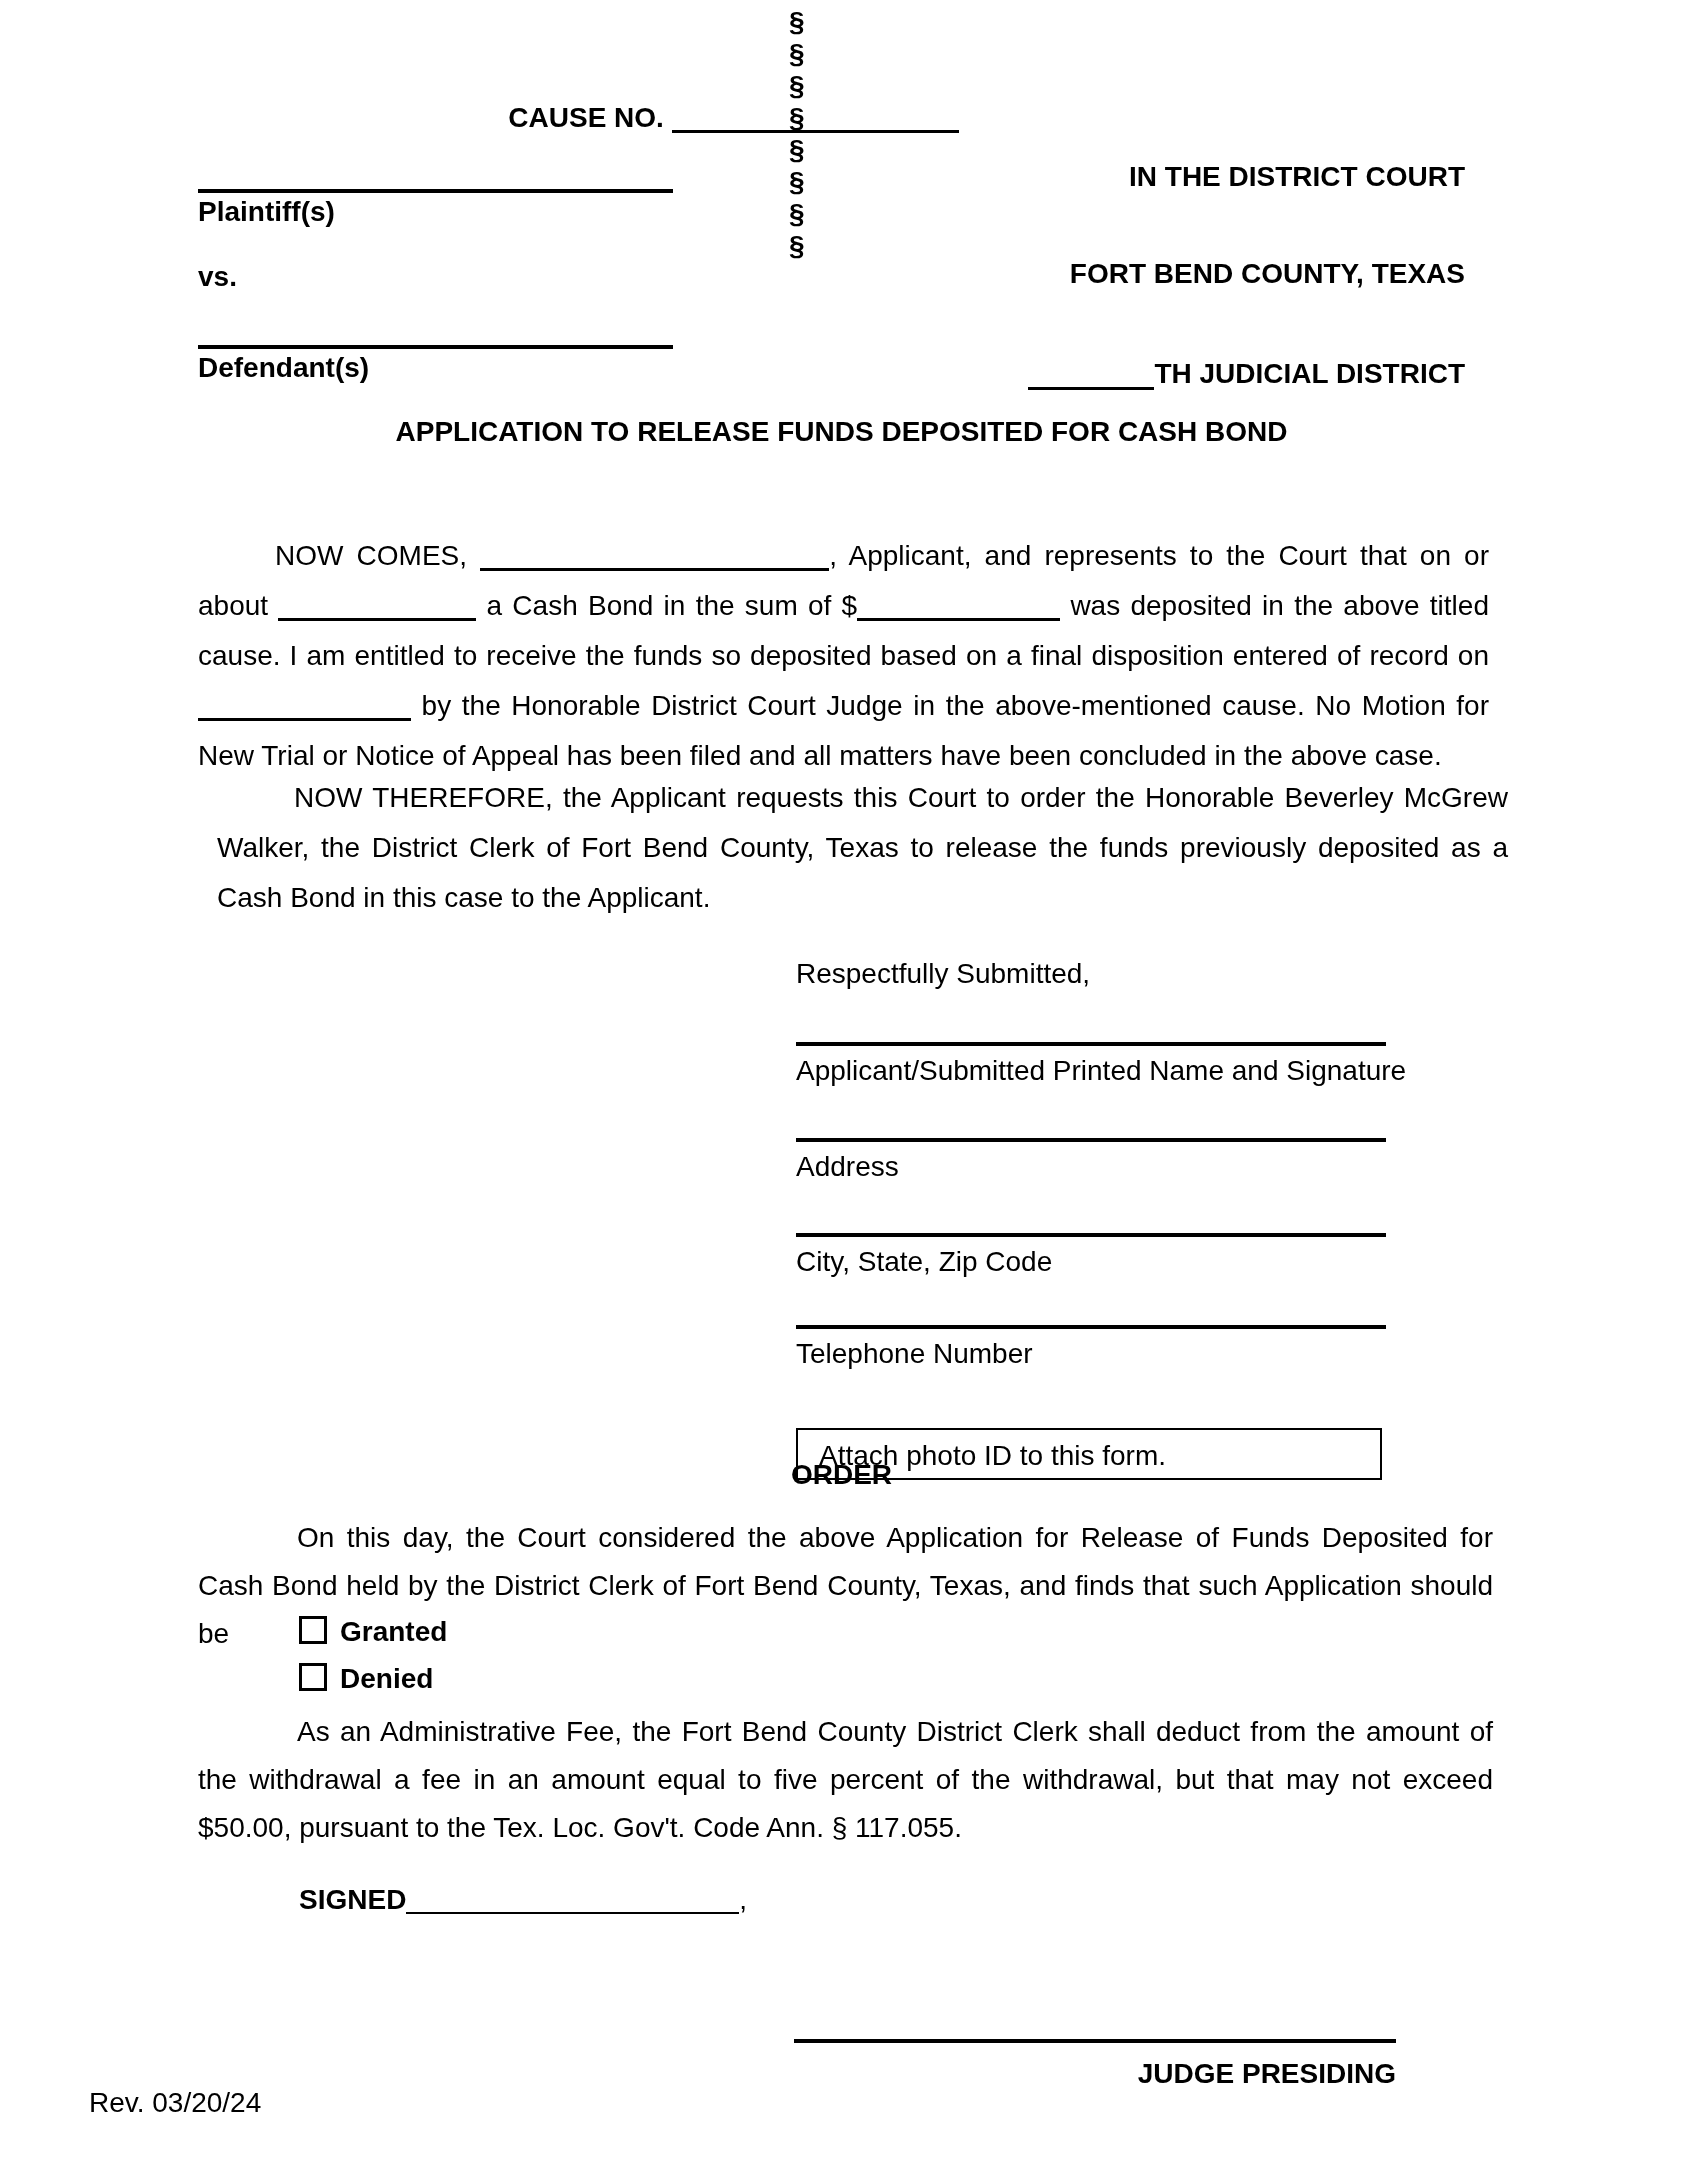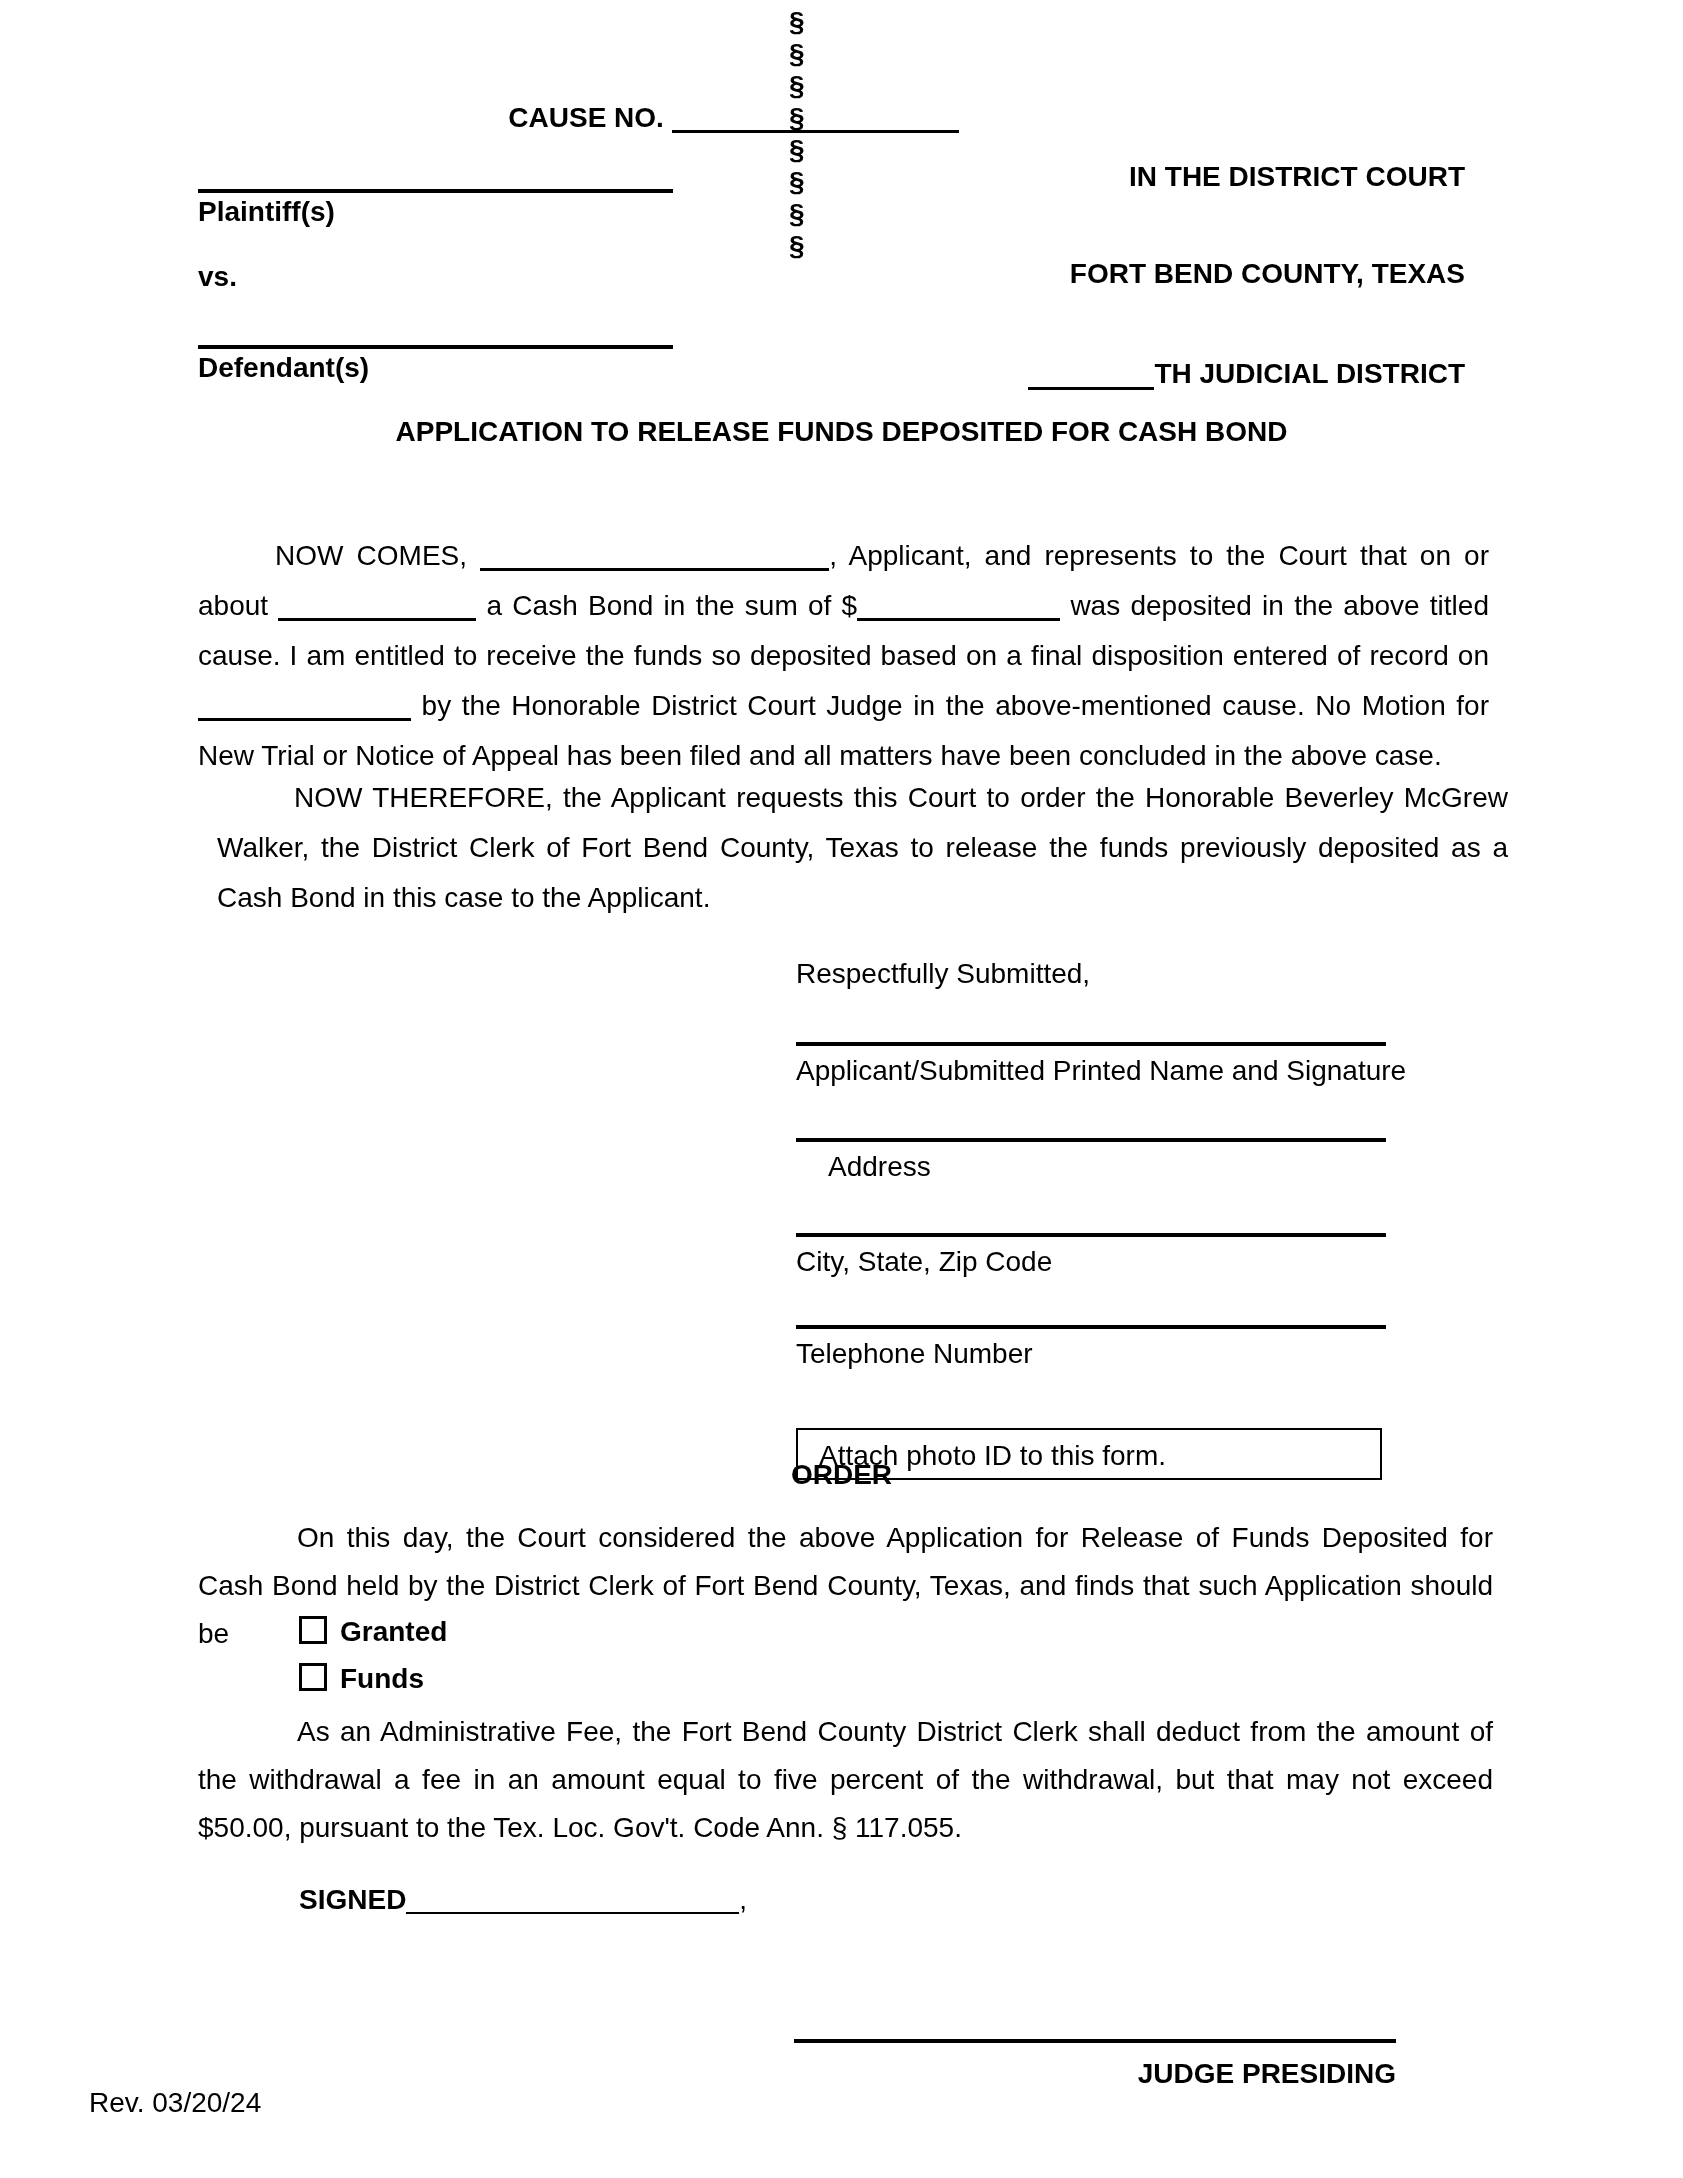--- a/index.html
+++ b/index.html
@@ -79,41 +79,41 @@
   <p class="body-par" style="top:531px;"><span>NOW COMES, </span><span class="blank b1"></span><span>, Applicant, and represents to the Court that on or about </span><span class="blank b2"></span><span> a Cash Bond in the sum of $</span><span class="blank b3"></span><span> was deposited in the above titled cause. I am entitled to receive the funds so deposited based on a final disposition entered of record on </span><span class="blank b4"></span><span> by the Honorable District Court Judge in the above-mentioned cause. No Motion for New Trial or Notice of Appeal has been filed and all matters have been concluded in the above case.</span></p>
 
   <p class="body-par" style="top:773px;margin-left:19px;">NOW THEREFORE, the Applicant requests this Court to order the Honorable Beverley McGrew Walker, the District Clerk of Fort Bend County, Texas to release the funds previously deposited as a Cash Bond in this case to the Applicant.</p>
 
   <div class="sig-label" style="top:958px;">Respectfully Submitted,</div>
 
   <div class="hline" style="top:1042px;left:796px;width:590px;"></div>
   <div class="sig-label" style="top:1055px;">Applicant/Submitted Printed Name and Signature</div>
 
   <div class="hline" style="top:1138px;left:796px;width:590px;"></div>
-  <div class="sig-label" style="top:1151px;margin-left:32px;">Address</div>
+  <div class="sig-label" style="top:1151px;">Address</div>
 
   <div class="hline" style="top:1233px;left:796px;width:590px;"></div>
   <div class="sig-label" style="top:1246px;">City, State, Zip Code</div>
 
   <div class="hline" style="top:1325px;left:796px;width:590px;"></div>
   <div class="sig-label" style="top:1338px;">Telephone Number</div>
 
   <div class="photo-box"><span>Attach photo ID to this form.</span></div>
 
   <div class="abs center b" style="top:1459px;">ORDER</div>
 
   <p class="body-par order-par" style="top:1514px;">On this day, the Court considered the above Application for Release of Funds Deposited for Cash Bond held by the District Clerk of Fort Bend County, Texas, and finds that such Application should be</p>
 
   <div class="check-row" style="top:1616px;">
     <span class="checkbox"></span>
     <span class="b">Granted</span>
   </div>
   <div class="check-row" style="top:1663px;">
     <span class="checkbox"></span>
-    <span class="b">Funds</span>
+    <span class="b">Denied</span>
   </div>
 
   <p class="body-par order-par" style="top:1708px;">As an Administrative Fee, the Fort Bend County District Clerk shall deduct from the amount of the withdrawal a fee in an amount equal to five percent of the withdrawal, but that may not exceed $50.00, pursuant to the Tex. Loc. Gov't. Code Ann. § 117.055.</p>
 
   <div class="signed-row"><span class="b">SIGNED</span><span class="blank signed-blank"></span><span>,</span></div>
 
   <div class="hline" style="top:2039px;left:794px;width:602px;"></div>
   <div class="judge-label b">JUDGE PRESIDING</div>
 
   <div class="rev">Rev. 03/20/24</div>

